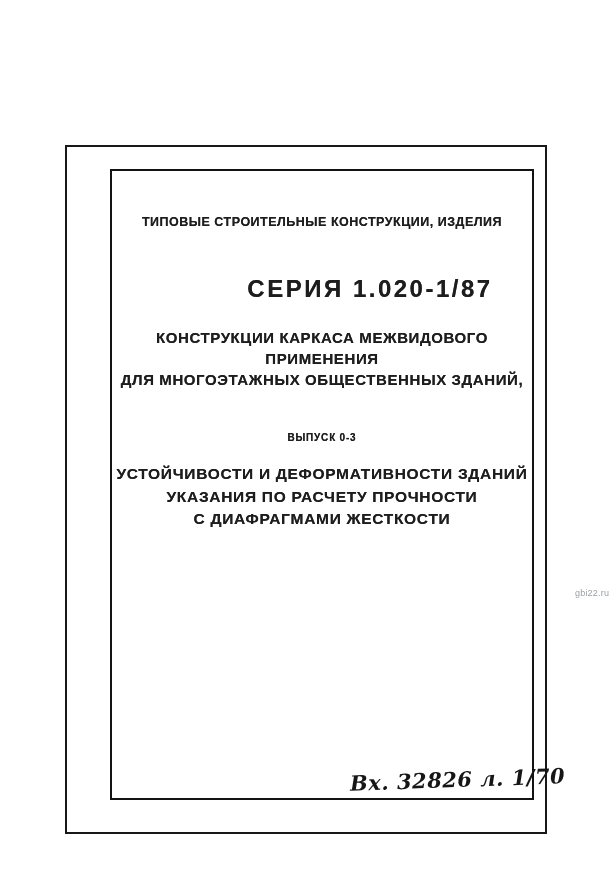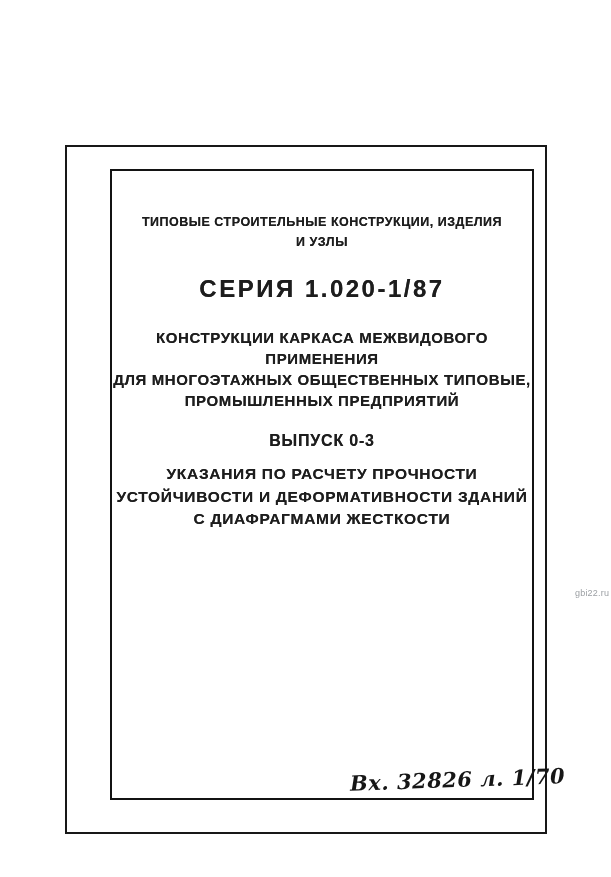--- a/index.html
+++ b/index.html
@@ -48,30 +48,31 @@
   .doc-type {
     top: 180px;
     font-size: 12.5px;
     line-height: 20px;
     letter-spacing: 0.5px;
   }
   .series-title {
     top: 243px;
     font-size: 24px;
     letter-spacing: 2.5px;
+    padding-left: 48px;
   }
   .series-desc {
     top: 295px;
     font-size: 15px;
     line-height: 21px;
     letter-spacing: 0.6px;
   }
   .issue-label {
     top: 400px;
-    font-size: 16px;
+    font-size: 10px;
     letter-spacing: 0.8px;
   }
   .doc-title {
     top: 431px;
     font-size: 15.5px;
     line-height: 22.5px;
     letter-spacing: 0.7px;
   }
   .handwritten-note {
     position: absolute;
@@ -102,36 +103,34 @@
 </head>
 <body>
 
 <div class="scan-page">
 
   <div class="outer-frame"></div>
   <div class="inner-frame"></div>
 
   <div class="band doc-type">
     <div>ТИПОВЫЕ СТРОИТЕЛЬНЫЕ КОНСТРУКЦИИ, ИЗДЕЛИЯ</div>
-    <div>И УЗЛЫ</div>
   </div>
 
   <div class="band series-title">СЕРИЯ 1.020-1/87</div>
 
   <div class="band series-desc">
     <div>КОНСТРУКЦИИ КАРКАСА МЕЖВИДОВОГО ПРИМЕНЕНИЯ</div>
-    <div>ДЛЯ МНОГОЭТАЖНЫХ ОБЩЕСТВЕННЫХ ТИПОВЫЕ,</div>
-    <div>ПРОМЫШЛЕННЫХ ПРЕДПРИЯТИЙ</div>
+    <div>ДЛЯ МНОГОЭТАЖНЫХ ОБЩЕСТВЕННЫХ ЗДАНИЙ,</div>
   </div>
 
   <div class="band issue-label">ВЫПУСК 0-3</div>
 
   <div class="band doc-title">
+    <div>УСТОЙЧИВОСТИ И ДЕФОРМАТИВНОСТИ ЗДАНИЙ</div>
     <div>УКАЗАНИЯ ПО РАСЧЕТУ ПРОЧНОСТИ</div>
-    <div>УСТОЙЧИВОСТИ И ДЕФОРМАТИВНОСТИ ЗДАНИЙ</div>
     <div>С ДИАФРАГМАМИ ЖЕСТКОСТИ</div>
   </div>
 
   <div class="handwritten-note">Вх. 32826 л. 1/70</div>
 
   <div class="site-watermark">gbi22.ru</div>
 
 </div>
 
 </body></html>

